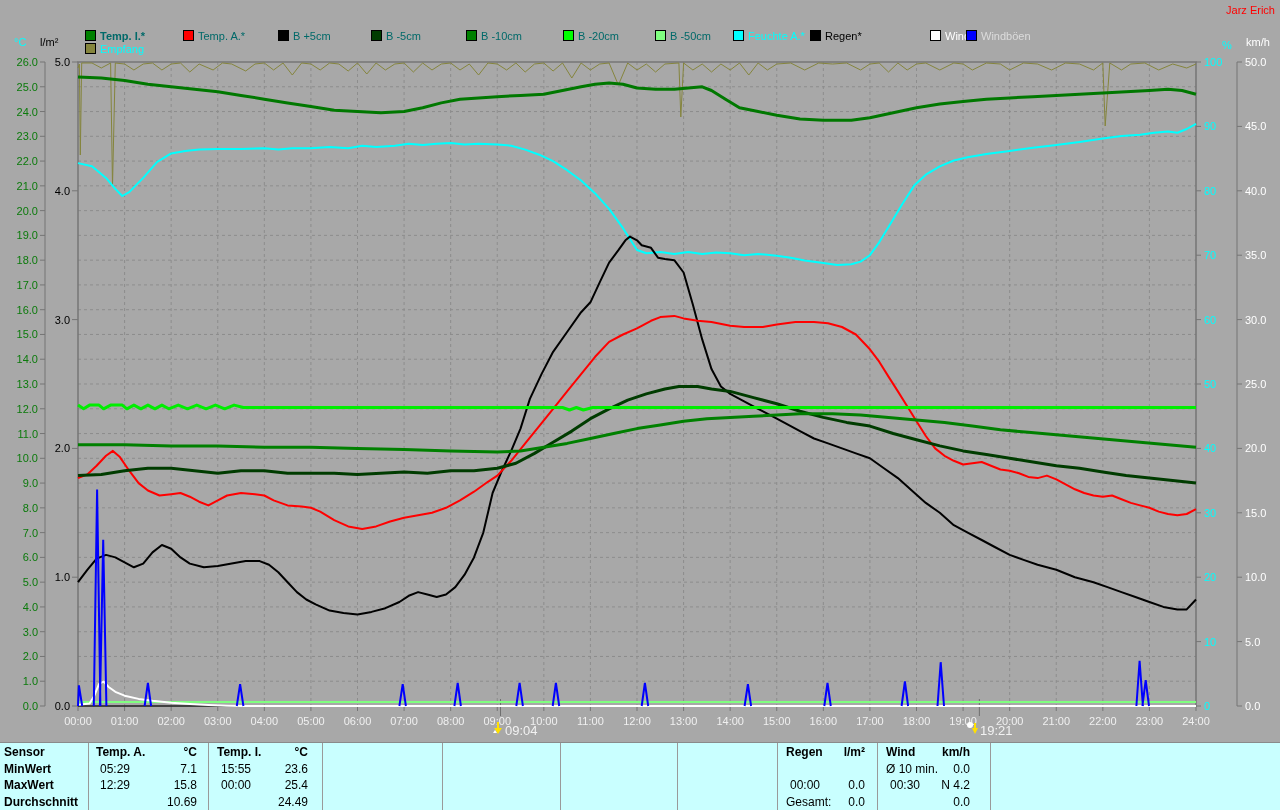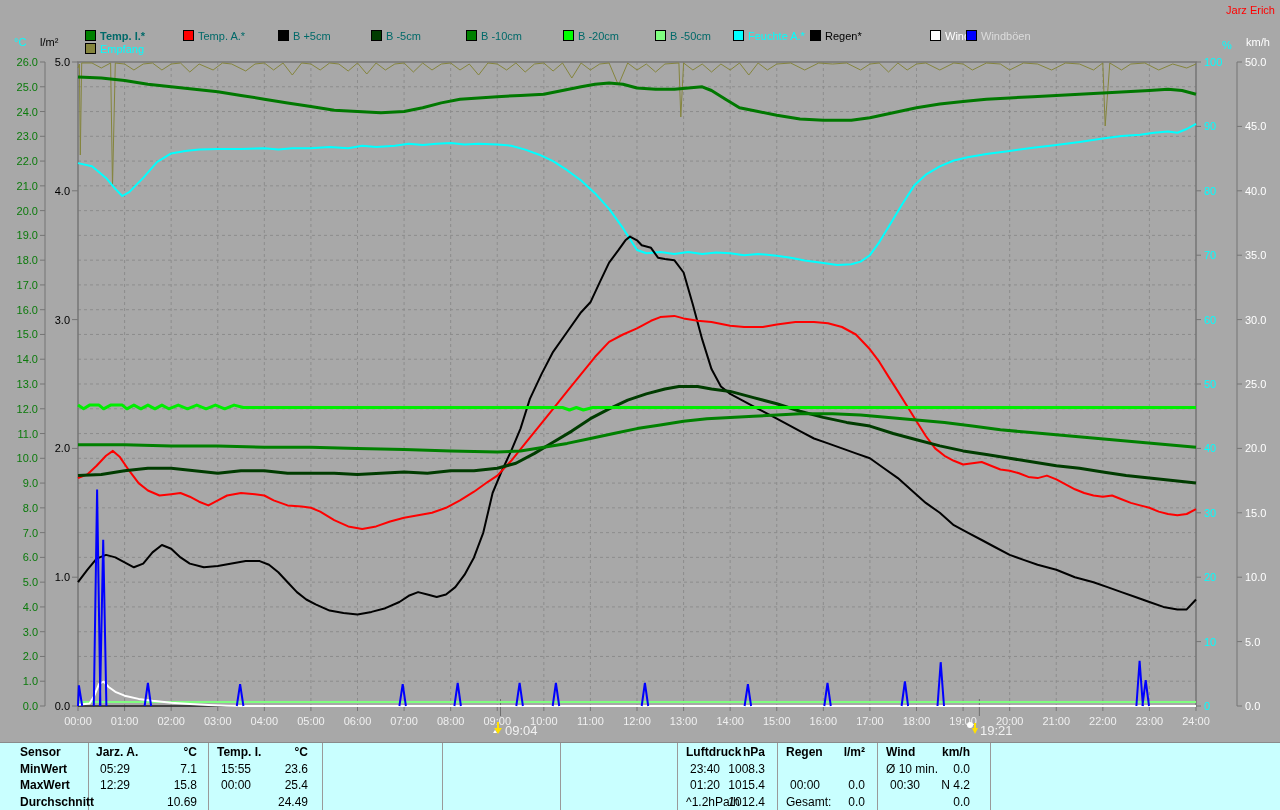--- a/index.html
+++ b/index.html
@@ -21,21 +21,21 @@
   
   #wtable{left:0;top:742px;width:1280px;height:68px;background:#c9ffff;border-top:1px solid #8a8a8a;
           color:#000;font-size:12px;}
   .tdiv{position:absolute;top:0;width:1px;height:68px;background:#9a9a9a;}
   .tcol{position:absolute;top:1px;height:67px;}
   .trow{position:relative;height:16.6px;line-height:16.5px;white-space:nowrap;}
   .tt{position:absolute;left:6px;}
   .tv{position:absolute;right:8px;}
   .pr18 .tv{right:18px;}
   .th span{font-weight:bold;}
-  .rowlab{font-weight:bold;margin-left:16px;}
+  .rowlab{font-weight:bold;}
 </style>
 </head>
 <body>
 
 <div id="screen">
 
   <div class="abs" id="station-name">Jarz Erich</div>
 
   <div class="abs unit-label" id="unit-temp">°C</div>
   <div class="abs unit-label" id="unit-rain">l/m²</div>
@@ -330,21 +330,21 @@
 
     <div class="tcol" style="left:4px;width:82px">
       <div class="trow rowlab">Sensor</div>
       <div class="trow rowlab">MinWert</div>
       <div class="trow rowlab">MaxWert</div>
       <div class="trow rowlab">Durchschnitt</div>
     </div>
 
     <div class="tcol" style="left:90px;width:115px">
       <div class="trow th">
-          <span class="tt">Jarz. A.</span>
+          <span class="tt">Temp. A.</span>
           <span class="tv">°C</span>
         </div>
       <div class="trow">
           <span class="tt" style="left:10px">05:29</span>
           <span class="tv">7.1</span>
         </div>
       <div class="trow">
           <span class="tt" style="left:10px">12:29</span>
           <span class="tv">15.8</span>
         </div>
@@ -366,38 +366,20 @@
       <div class="trow">
           <span class="tt" style="left:10px">00:00</span>
           <span class="tv">25.4</span>
         </div>
       <div class="trow">
           <span class="tt" style="left:10px"></span>
           <span class="tv">24.49</span>
         </div>
     </div>
 
-    <div class="tcol" style="left:680px;width:93px">
-      <div class="trow th">
-          <span class="tt">Luftdruck</span>
-          <span class="tv">hPa</span>
-        </div>
-      <div class="trow">
-          <span class="tt" style="left:10px">23:40</span>
-          <span class="tv">1008.3</span>
-        </div>
-      <div class="trow">
-          <span class="tt" style="left:10px">01:20</span>
-          <span class="tv">1015.4</span>
-        </div>
-      <div class="trow">
-          <span class="tt">^1.2hPa/h</span>
-          <span class="tv">1012.4</span>
-        </div>
-    </div>
 
     <div class="tcol" style="left:780px;width:93px">
       <div class="trow th">
           <span class="tt">Regen</span>
           <span class="tv">l/m²</span>
         </div>
       <div class="trow">
           <span class="tt" style="left:10px"></span>
           <span class="tv"></span>
         </div>

